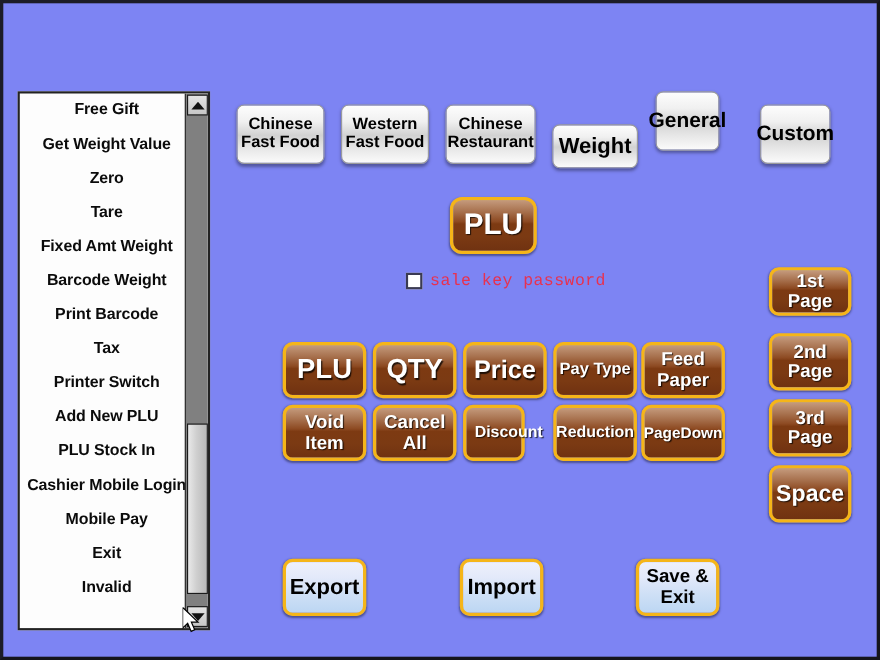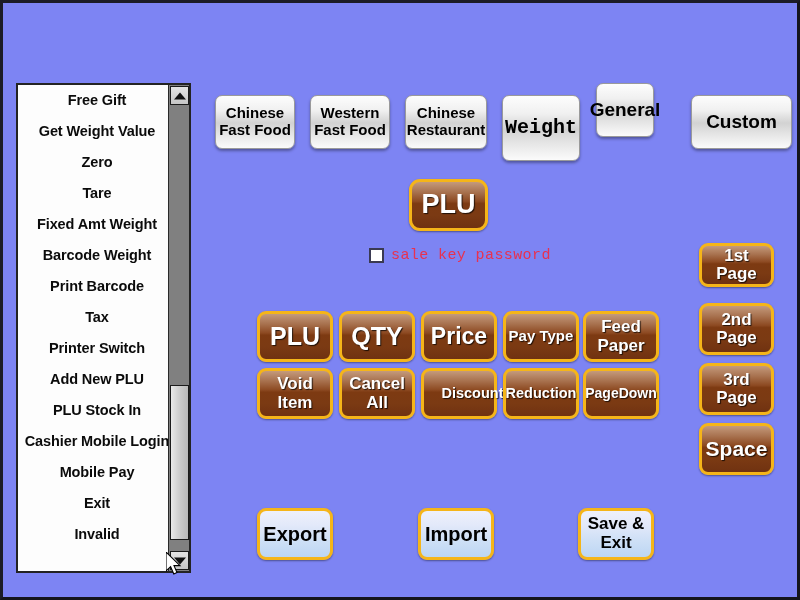--- a/index.html
+++ b/index.html
@@ -252,27 +252,27 @@
     <span>Fast Food</span>
   </div>
   <div class="silver-btn" style="left:307px; top:92px; width:80px; height:54px; font-size:15px;">
     <span>Western</span>
     <span>Fast Food</span>
   </div>
   <div class="silver-btn" style="left:402px; top:92px; width:82px; height:54px; font-size:15px;">
     <span>Chinese</span>
     <span>Restaurant</span>
   </div>
-  <div class="silver-btn" style="left:499px; top:92px; width:78px; height:66px; font-size:20px;font-family:Liberation Mono, monospace;">
+  <div class="silver-btn" style="left:499px; top:110px; width:78px; height:40px; font-size:20px;">
     <span>Weight</span>
   </div>
   <div class="silver-btn" style="left:593px; top:80px; width:58px; height:54px; font-size:19px;text-align:center;">
     <span>General</span>
   </div>
-  <div class="silver-btn" style="left:688px; top:92px; width:101px; height:54px; font-size:19px;">
+  <div class="silver-btn" style="left:688px; top:92px; width:64px; height:54px; font-size:19px;">
     <span>Custom</span>
   </div>
 
   <div class="gold-btn" style="left:406px; top:176px; width:79px; height:52px; font-size:27px; border-radius:11px;">
     <span>PLU</span>
   </div>
 
   <div id="salekey-row">
     <span id="salekey-box"></span>
     <span id="salekey-label">sale key password</span>
@@ -296,21 +296,21 @@
   </div>
 
   <div class="gold-btn" style="left:254px; top:365px; width:76px; height:51px; font-size:17px;">
     <span>Void</span>
     <span>Item</span>
   </div>
   <div class="gold-btn" style="left:336px; top:365px; width:76px; height:51px; font-size:17px;">
     <span>Cancel</span>
     <span>All</span>
   </div>
-  <div class="gold-btn" style="left:418px; top:365px; width:76px; height:51px; font-size:14.5px;padding-left:27px;">
+  <div class="gold-btn" style="left:418px; top:365px; width:56px; height:51px; font-size:14.5px;padding-left:27px;">
     <span>Discount</span>
   </div>
   <div class="gold-btn" style="left:500px; top:365px; width:76px; height:51px; font-size:14.5px;text-align:center;">
     <span>Reduction</span>
   </div>
   <div class="gold-btn" style="left:580px; top:365px; width:76px; height:51px; font-size:14px;">
     <span>PageDown</span>
   </div>
 
   <div class="gold-btn" style="left:696px; top:240px; width:75px; height:44px; font-size:17px;">

